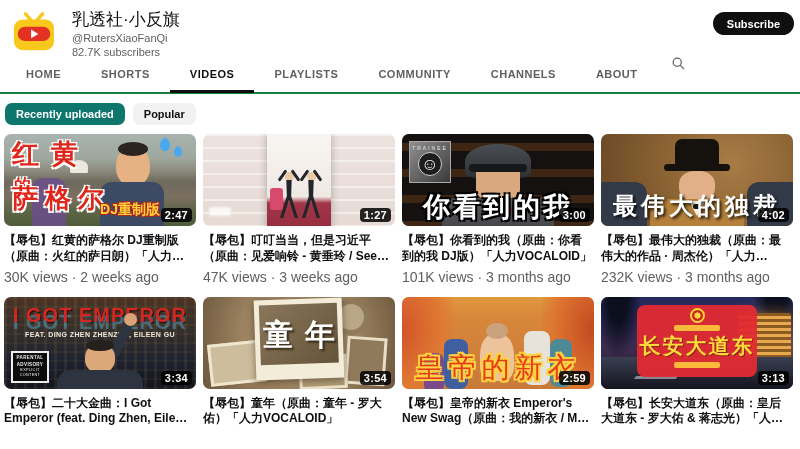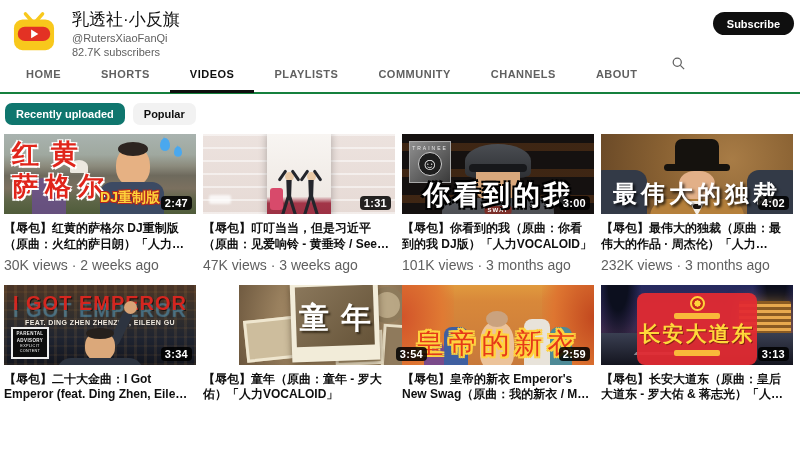--- a/index.html
+++ b/index.html
@@ -24,21 +24,21 @@
   .search-tab { display:flex; align-items:center; padding:0 14px; margin-bottom:-1px; cursor:pointer; }
 
   
   .chips { display:flex; gap:8px; padding:9px 0 9px 5px; }
   .chip { height:22px; padding:0 11px; border:none; border-radius:7px; font-size:11px; font-weight:600;
     background:#f2f2f2; color:#0f0f0f; font-family:"Liberation Sans",sans-serif; cursor:pointer; }
   .chip.selected { background:#0f766e; color:#fff; }
 
   
   .grid { display:grid; grid-template-columns:repeat(4,192px); column-gap:7px; row-gap:12px; padding:0 4px; }
-  .thumb { position:relative; width:192px; height:80px; border-radius:0; overflow:hidden; background:#ccc; cursor:pointer; }
+  .thumb { position:relative; width:192px; height:92px; border-radius:7px; overflow:hidden; background:#ccc; cursor:pointer; }
   .dur { position:absolute; right:4px; bottom:4px; background:rgba(0,0,0,.85); color:#fff;
     font-size:11px; font-weight:600; padding:1px 4px; border-radius:4px; letter-spacing:.3px; z-index:9; }
   .title { margin:7px 2px 4px 0; font-size:12px; font-weight:600; line-height:1.32; color:#0f0f0f;
     display:-webkit-box; -webkit-line-clamp:2; -webkit-box-orient:vertical; overflow:hidden; max-height:33px; cursor:pointer; }
   .meta { font-size:14px; color:#606060; }
   .ow { text-shadow:-1.5px -1.5px 0 #fff,1.5px -1.5px 0 #fff,-1.5px 1.5px 0 #fff,1.5px 1.5px 0 #fff; }
   .ob { text-shadow:-2px -2px 0 #000,2px -2px 0 #000,-2px 2px 0 #000,2px 2px 0 #000; }
 
   
   .t1 { background:linear-gradient(180deg,#a9b3af 0%,#9fa89f 26%,#8c8b7d 40%,#6e6a5d 52%,#7b705f 68%,#5d6547 84%,#4f5c3a 100%); }
@@ -119,21 +119,21 @@
   .t5-fist { position:absolute; left:120px; top:16px; width:13px; height:13px; border-radius:50%; background:#d8a376; }
   .t5-face { position:absolute; left:50%; top:47px; transform:translateX(-50%); width:30px; height:29px; background:#dba87a; border-radius:45%; }
   .t5-face::before { content:""; position:absolute; top:-4px; left:1px; right:1px; height:11px; background:#26201c; border-radius:50%; }
   .t5-bod { position:absolute; left:50%; top:73px; transform:translateX(-50%); width:86px; height:35px; background:#2d3440; border-radius:14px 14px 0 0; }
   .t5-adv { position:absolute; left:7px; bottom:6px; width:38px; background:#0c0c0c; border:2px solid #ededed;
     color:#ededed; text-align:center; padding:2px 1px; line-height:1.4; }
   .t5-adv .a1 { font-size:4.5px; letter-spacing:.4px; font-weight:bold; display:block; }
   .t5-adv .a2 { font-size:3.8px; letter-spacing:.3px; display:block; }
 
   
-  .t6 { background:radial-gradient(circle at 50% 42%, #b39a78 0%, #99805e 55%, #6b563d 100%);margin-left:36px; }
+  .t6 { background:radial-gradient(circle at 50% 42%, #b39a78 0%, #99805e 55%, #6b563d 100%); }
   .t6-p1 { position:absolute; left:6px; bottom:5px; width:56px; height:42px; background:#cdbd9d; border:3px solid #efe6cf; transform:rotate(-6deg); }
   .t6-p2 { position:absolute; right:9px; top:40px; width:40px; height:48px; background:#8f7a5c; border:3px solid #e9dfc6; transform:rotate(4deg); }
   .t6-p3 { position:absolute; right:48px; bottom:0px; width:48px; height:34px; background:#b09c78; border:3px solid #ece2c9; transform:rotate(-3deg); }
   .t6-reel { position:absolute; right:26px; top:2px; width:36px; height:36px; border-radius:50%; border:5px solid #8d7b5c; background:#bfae8c; opacity:.85; }
   .t6-polaroid { position:absolute; left:50%; top:46%; transform:translate(-50%,-50%) rotate(-2deg); width:88px; height:80px;
     background:#f2ecd9; padding:5px 5px 15px; box-shadow:0 2px 7px rgba(55,38,18,.55); }
   .t6-photo { width:100%; height:100%; background:linear-gradient(135deg,#8a775b,#655338); }
   .t6-caption { position:absolute; left:50%; top:42%; transform:translate(-50%,-50%); font-size:30px; font-weight:900;
     color:#fff; letter-spacing:12px; text-indent:12px; text-shadow:2px 2px 2px rgba(40,30,15,.85); white-space:nowrap; }
 
@@ -244,21 +244,21 @@
             <i class="bod"></i>
         </div>
         <div class="t2-fig t2-f2">
           <i class="head"></i>
             <i class="armL"></i>
             <i class="armR"></i>
             <i class="bod"></i>
         </div>
       </div>
       <div class="t2-wm"></div>
-      <span class="dur">1:31</span>
+      <span class="dur">1:27</span>
     </div>
     <div class="title">【辱包】叮叮当当，但是习近平（原曲：见爱响铃 - 黄垂玲 / See Tình - Hoàng Thùy Linh...</div>
     <div class="meta">47K views · 3 weeks ago</div>
   </div>
 
   <div class="card">
     <div class="thumb t3">
       <div class="t3-rows"></div>
       <div class="t3-album">
         <span class="t3-album-label">TRAINEE</span>

